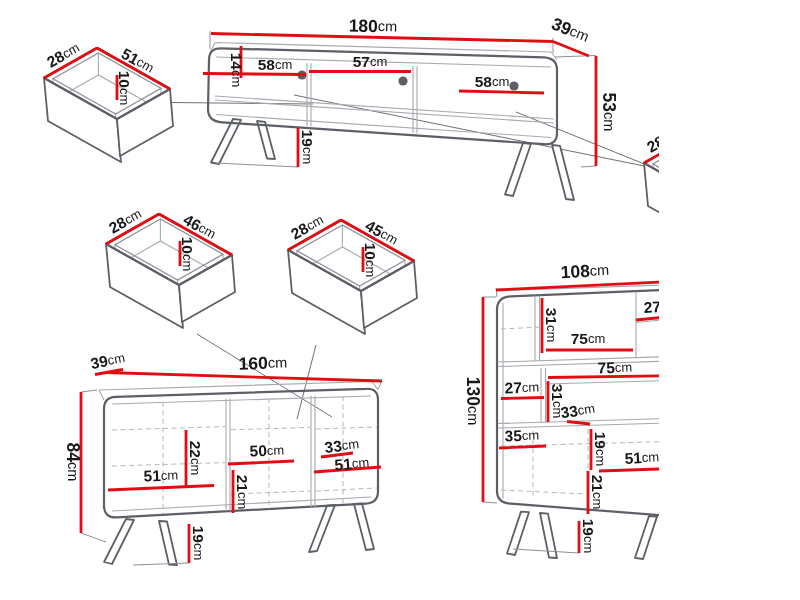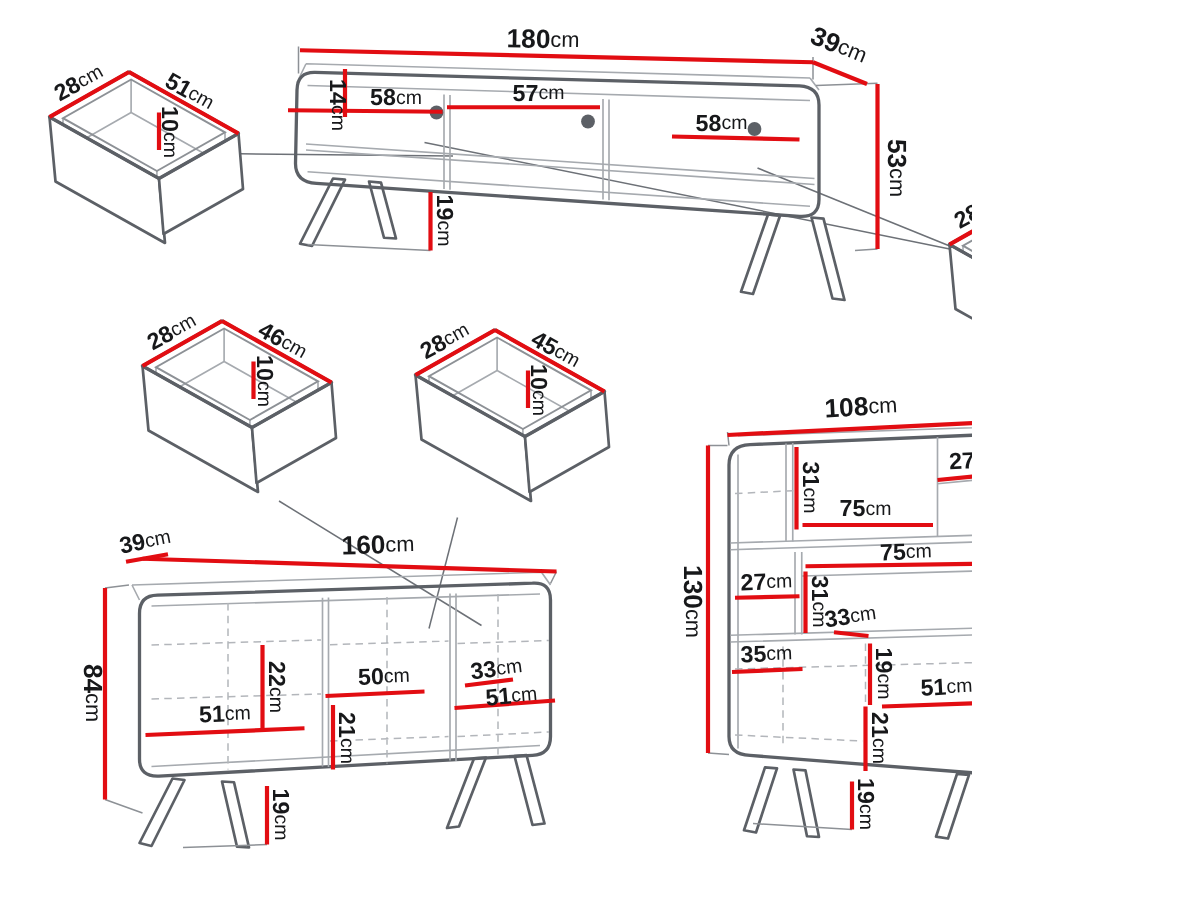--- a/index.html
+++ b/index.html
@@ -1,16 +1,16 @@
 <!DOCTYPE html>
 <html><head>
 <meta charset="utf-8">
 <style>
   html,body{margin:0;padding:0;background:#ffffff;}
-  .stage{position:relative;width:648px;height:600px;background:#ffffff;overflow:hidden;}
+  .stage{position:relative;width:648px;height:600px;background:#ffffff;overflow:hidden;padding-left:11px;}
   svg{display:block;}
   
   .ol  {stroke:#5c6066;stroke-width:2.2;fill:none;stroke-linejoin:round;stroke-linecap:round;}
   .olf {stroke:#5c6066;stroke-width:1.8;fill:#ffffff;stroke-linejoin:round;}
   .in  {stroke:#a6aaaf;stroke-width:1.1;fill:none;}
   .in2 {stroke:#8d9196;stroke-width:1.3;fill:none;}
   .hid {stroke:#b3b6bb;stroke-width:1;fill:none;stroke-dasharray:5 3.5;}
   .red {stroke:#e20d12;stroke-width:2.8;fill:none;}
   .lead{stroke:#6d7177;stroke-width:1;fill:none;}
   .tick{stroke:#8d9196;stroke-width:1;fill:none;}

